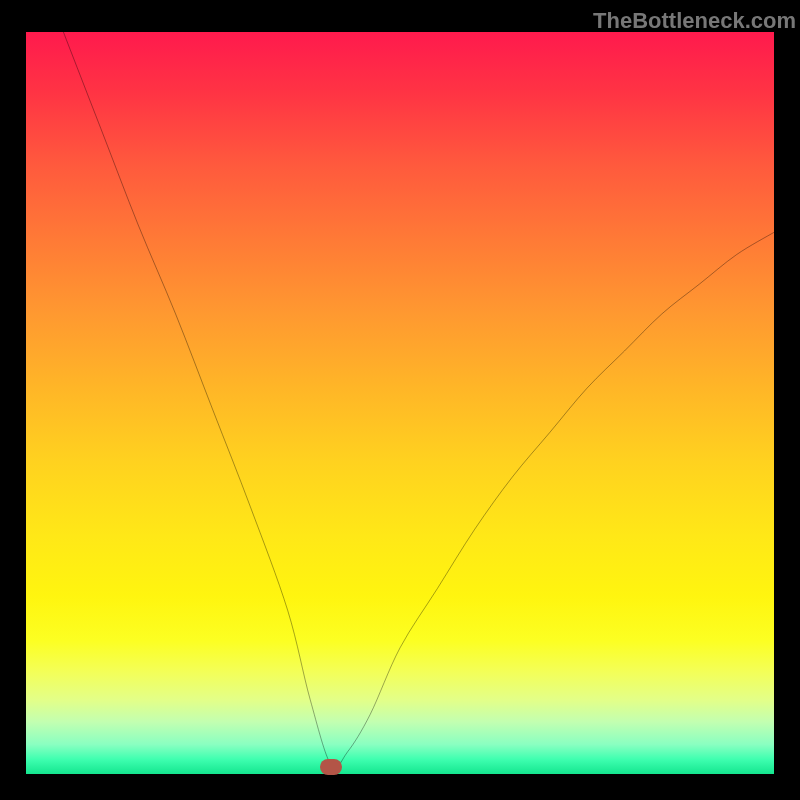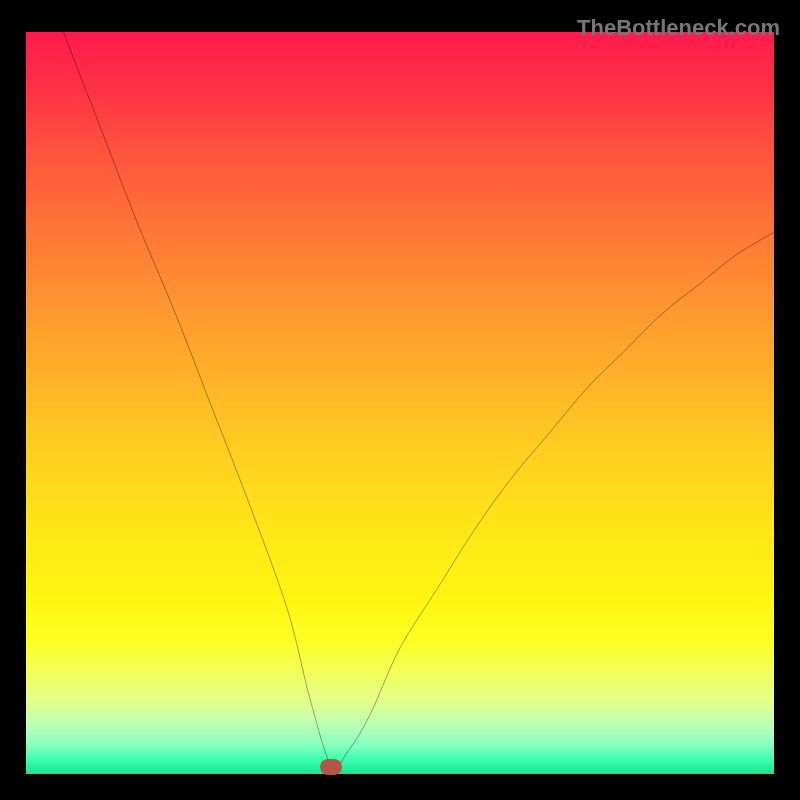--- a/index.html
+++ b/index.html
@@ -13,26 +13,25 @@
   }
   .outer {
     width: 800px;
     height: 800px;
     background: #000;
     position: relative;
   }
   .watermark {
     position: absolute;
     top: 8px;
-    right: 20px;
+    right: 4px;
     color: #777;
     font-size: 22px;
     font-weight: bold;
     z-index: 10;
-    margin-top: 7px;
   }
   .plot-area {
     position: absolute;
     left: 26px;
     top: 32px;
     width: 748px;
     height: 742px;
     background: linear-gradient(to bottom,
       #ff1a4d 0%,
       #ff3344 8%,

